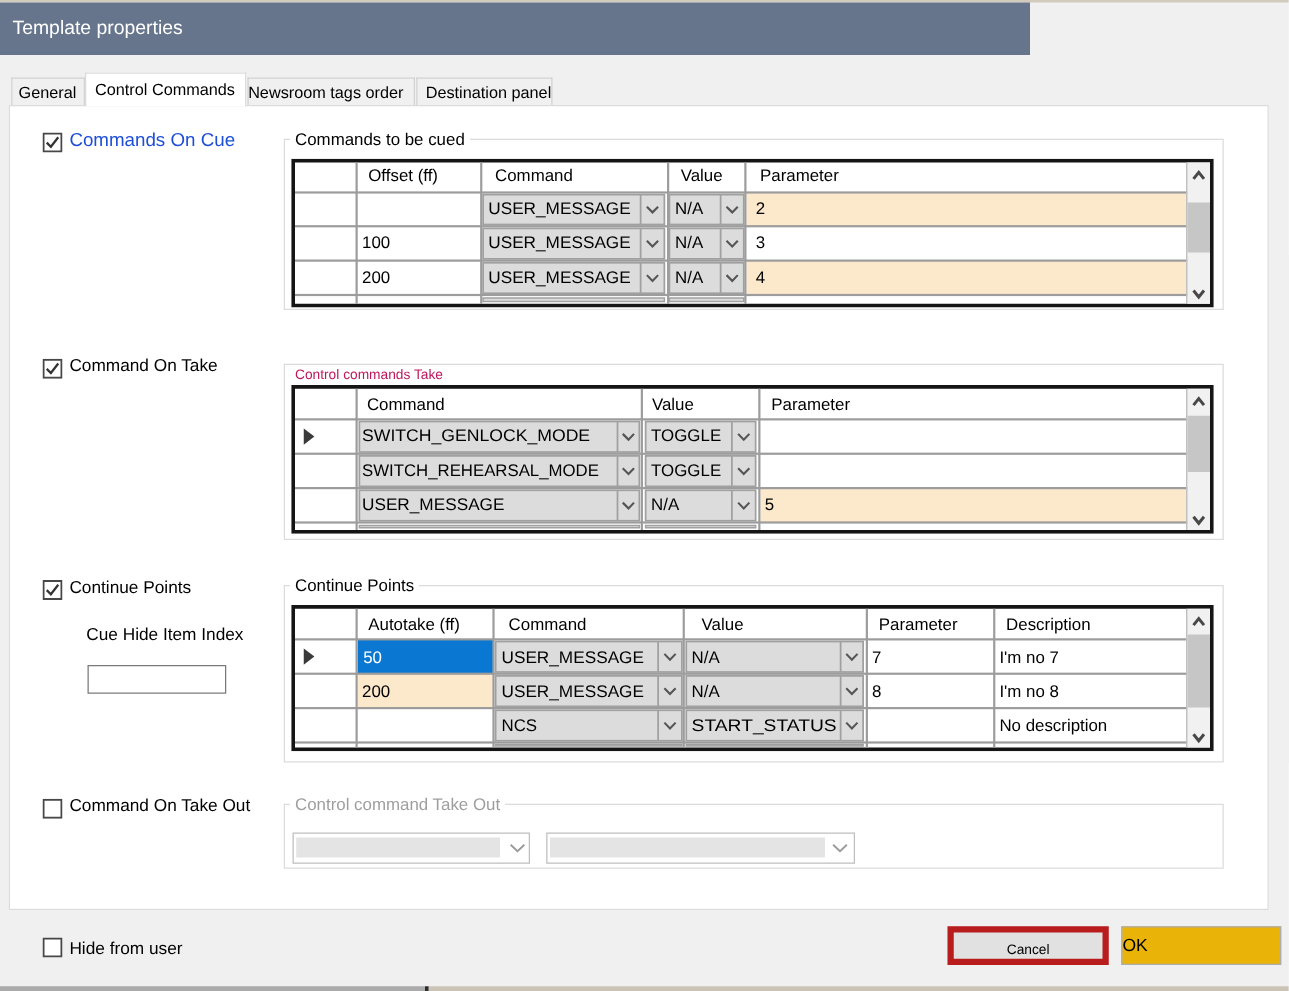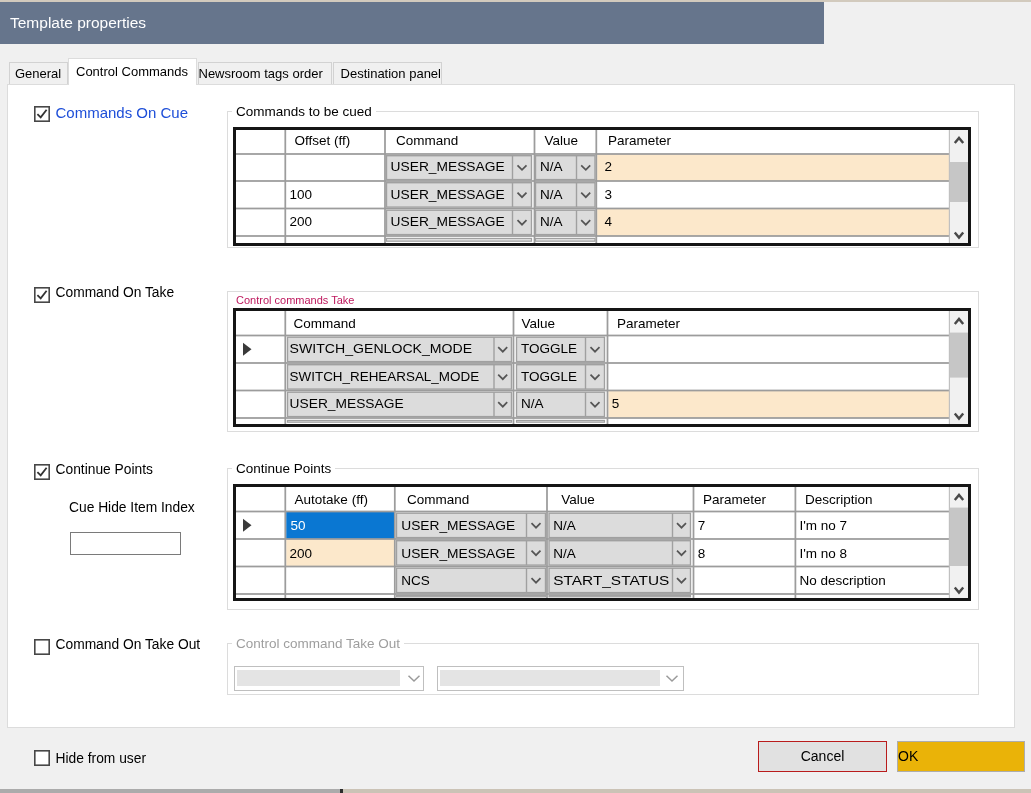--- a/index.html
+++ b/index.html
@@ -210,16 +210,16 @@
     <text x="566.5" y="46" font-family="&quot;Liberation Sans&quot;, sans-serif" font-size="13.5" fill="#000">I'm no 7</text>
     <text x="566.5" y="73.5" font-family="&quot;Liberation Sans&quot;, sans-serif" font-size="13.5" fill="#000">I'm no 8</text>
     <text x="566.5" y="101" font-family="&quot;Liberation Sans&quot;, sans-serif" font-size="13.5" fill="#000">No description</text>
     <path d="M 10 34.7 L 18.5 41.2 L 10 47.7 Z" fill="#3a3a3a"></path>
     <rect x="717" y="3.0" width="18" height="111.0" fill="#f1f1f1"></rect>
     <rect x="715.8" y="3.0" width="1.2" height="111.0" fill="#c0c0c0"></rect>
     <rect x="717" y="23.6" width="18" height="58.4" fill="#c6c6c6"></rect>
     <path d="M 721.8 16.1 L 726.0 10.9 L 730.2 16.1" fill="none" stroke="#484848" stroke-width="2.4"></path>
     <path d="M 721.8 103.4 L 726.0 108.6 L 730.2 103.4" fill="none" stroke="#484848" stroke-width="2.4"></path>
   </svg>
-<div style="position:absolute;left:758px;top:741px;width:129px;height:31px;background:#e1e1e1;border:1px solid #b91c1c;box-sizing:border-box;font-size:14px;text-align:center;line-height:29px">Cancel</div>
+<div style="position:absolute;left:758px;top:741px;width:129px;height:31px;background:#e1e1e1;border:5px solid #b91c1c;box-sizing:border-box;font-size:11px;text-align:center;line-height:29px">Cancel</div>
 <div style="position:absolute;left:897px;top:741px;width:128px;height:31px;background:#eab308;border:1px solid #adadad;box-sizing:border-box;font-size:14px;text-align:left;line-height:29px">OK</div>
 <div style="position:absolute;left:0;top:789px;width:340px;height:4px;background:#ababab"></div>
 <div style="position:absolute;left:340px;top:789px;width:2.5px;height:4px;background:#2c2c2c"></div>
 <div style="position:absolute;left:342.5px;top:789px;width:688.5px;height:4px;background:#cbc3b6"></div>
 </body></html>

